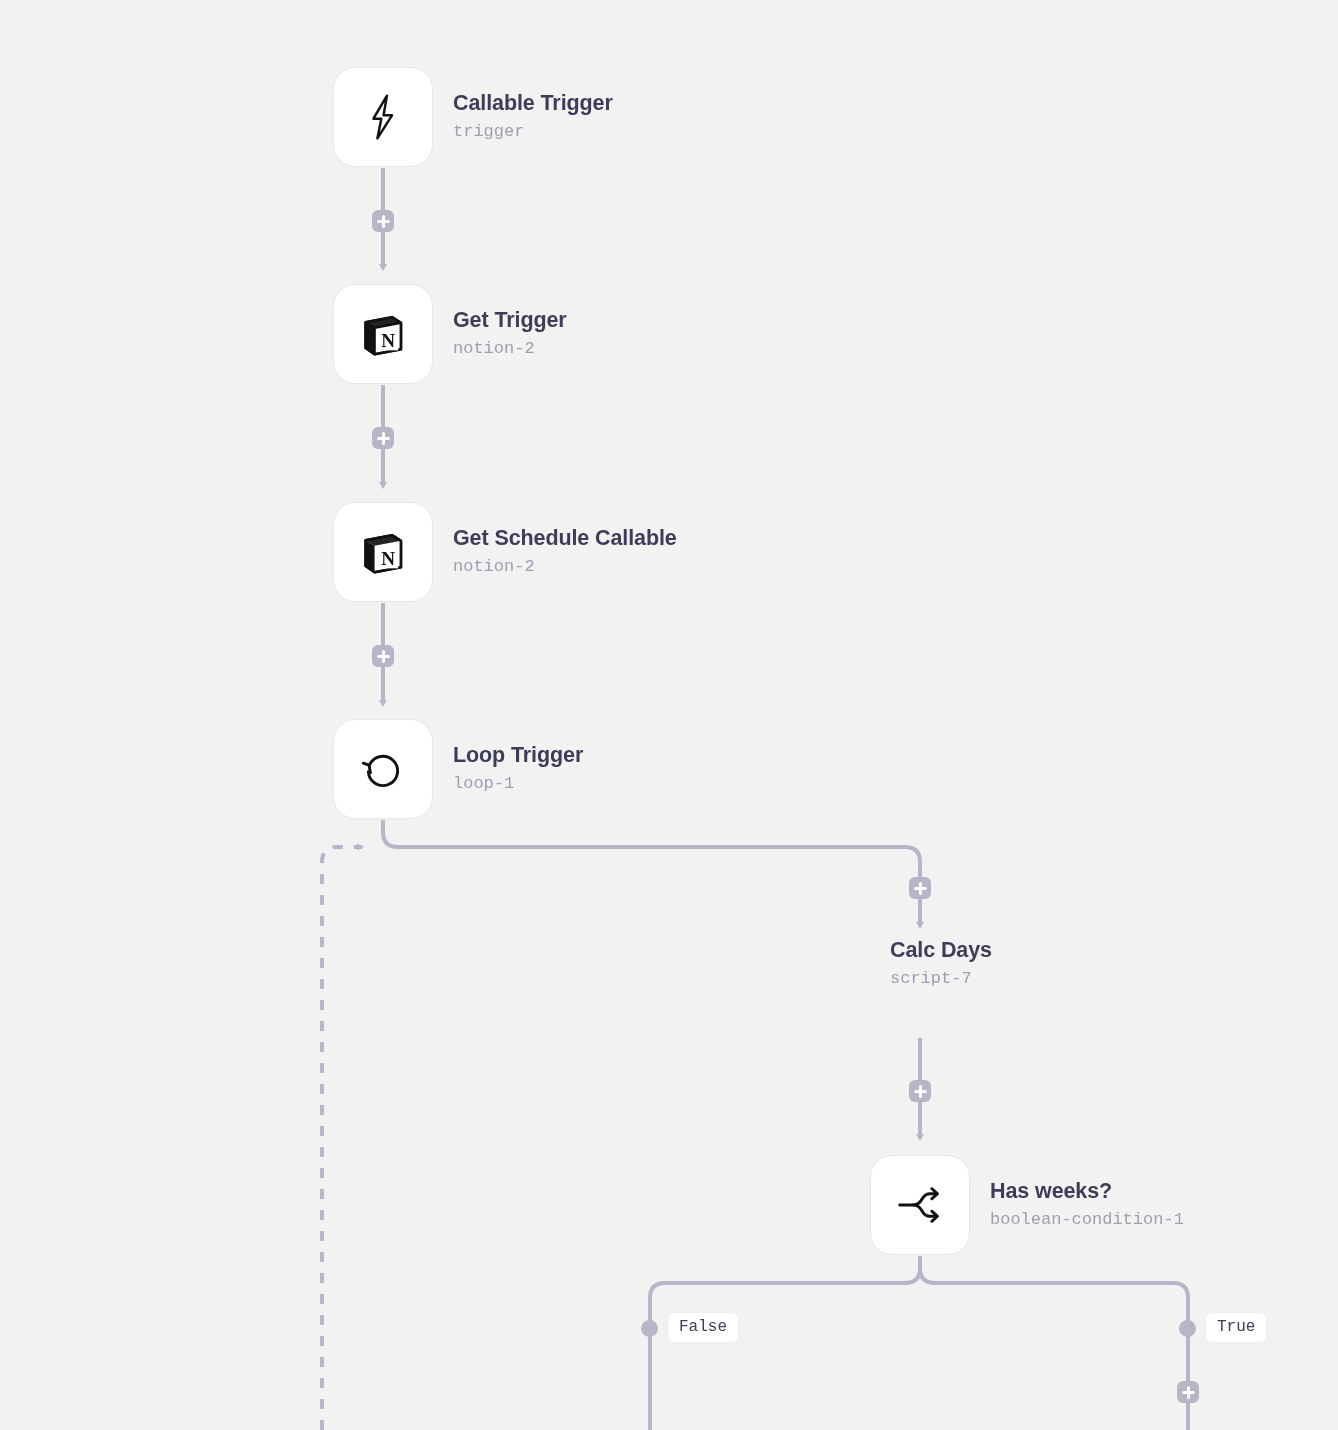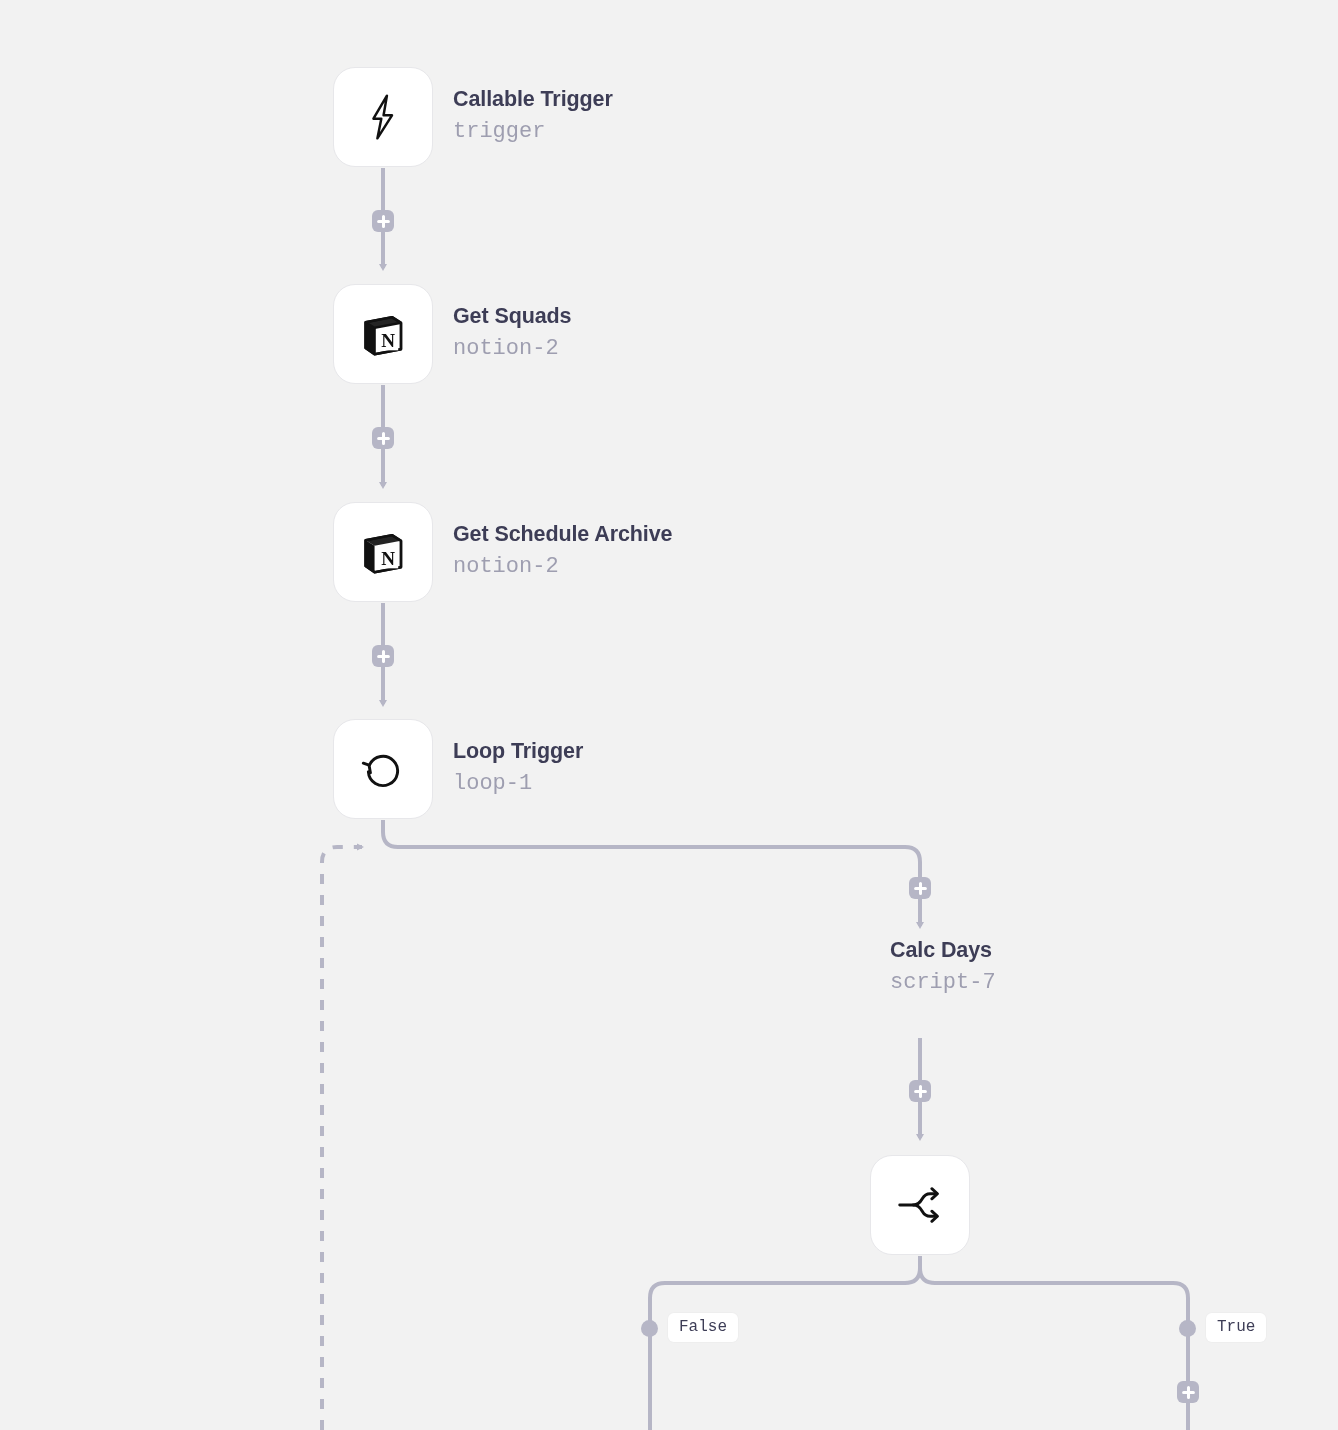--- a/index.html
+++ b/index.html
@@ -50,21 +50,21 @@
   .node-title {
     font-family: "Liberation Sans", sans-serif;
     font-size: 21.5px;
     font-weight: 700;
     color: #3d3d56;
     letter-spacing: -0.1px;
     line-height: 1.3;
   }
   .node-subtitle {
     font-family: "Liberation Mono", monospace;
-    font-size: 22px;
+    font-size: 17px;
     font-weight: 400;
     color: #9e9eb0;
     line-height: 1.45;
     margin-top: 2px;
   }
   .plus-btn {
     position: absolute;
     width: 22px;
     height: 22px;
     border-radius: 6px;
@@ -164,38 +164,38 @@
         <path d="M8.5 13.5 L16.5 18.5 L40 14" fill="none" stroke="#111111" stroke-width="2.2" stroke-linejoin="round"></path>
         <path d="M16.5 18.5 L16.5 42" fill="none" stroke="#111111" stroke-width="2.2"></path>
         <path d="M8.5 13.5 L16.5 18.5 L16.5 42 L8.5 36.5 Z" fill="#111111"></path>
         <path d="M32 9 L40 14 L16.5 18.5 L8.5 13.5 Z" fill="#111111" opacity="0.92"></path>
         <path d="M8.5 13.5 L32 9 L40 14 L40 37.5 L16.5 42 L8.5 36.5 Z" fill="none" stroke="#111111" stroke-width="2.2" stroke-linejoin="round"></path>
         <rect x="19.5" y="21.5" width="18" height="17" fill="#ffffff"></rect>
         <text x="28.5" y="35.2" font-family="'Liberation Serif', serif" font-size="17" font-weight="700" fill="#111111" text-anchor="middle">N</text>
       </svg>
     </div>
     <div class="node-text">
-      <div class="node-title">Get Squads</div>
+      <div class="node-title">Get Trigger</div>
       <div class="node-subtitle">notion-2</div>
     </div>
   </div>
 
   <div class="node" style="left:333px; top:502px;">
     <div class="node-card">
       <svg class="node-icon" viewBox="0 0 48 48">
         <path d="M8.5 13.5 L32 9 L40 14 L40 37.5 L16.5 42 L8.5 36.5 Z" fill="#ffffff" stroke="#111111" stroke-width="2.2" stroke-linejoin="round"></path>
         <path d="M8.5 13.5 L16.5 18.5 L16.5 42 L8.5 36.5 Z" fill="#111111"></path>
         <path d="M32 9 L40 14 L16.5 18.5 L8.5 13.5 Z" fill="#111111" opacity="0.92"></path>
         <path d="M8.5 13.5 L32 9 L40 14 L40 37.5 L16.5 42 L8.5 36.5 Z" fill="none" stroke="#111111" stroke-width="2.2" stroke-linejoin="round"></path>
         <rect x="19.5" y="21.5" width="18" height="17" fill="#ffffff"></rect>
         <text x="28.5" y="35.2" font-family="'Liberation Serif', serif" font-size="17" font-weight="700" fill="#111111" text-anchor="middle">N</text>
       </svg>
     </div>
     <div class="node-text">
-      <div class="node-title">Get Schedule Archive</div>
+      <div class="node-title">Get Schedule Callable</div>
       <div class="node-subtitle">notion-2</div>
     </div>
   </div>
 
   <div class="node" style="left:333px; top:719px;">
     <div class="node-card">
       <svg class="node-icon" viewBox="0 0 48 48">
         <path d="M12.2 20.2 A13 13 0 1 1 11 26.5" fill="none" stroke="#111111" stroke-width="2.6" stroke-linecap="round"></path>
         <path d="M6.5 18.8 L11.6 20.6 L12.8 27.4" fill="none" stroke="#111111" stroke-width="2.6" stroke-linecap="round" stroke-linejoin="round"></path>
       </svg>
@@ -215,20 +215,24 @@
 
   <div class="node" style="left:870px; top:1155px;">
     <div class="node-card">
       <svg class="node-icon" viewBox="0 0 48 48">
         <path d="M6 24 L18 24 Q23 24 26 18.5 Q28.5 14 33 14 L39 14" fill="none" stroke="#111111" stroke-width="2.6" stroke-linecap="round" stroke-linejoin="round"></path>
         <path d="M18 24 Q23 24 26 29.5 Q28.5 34 33 34 L39 34" fill="none" stroke="#111111" stroke-width="2.6" stroke-linecap="round" stroke-linejoin="round"></path>
         <path d="M34.5 9.5 L39.5 14 L34.5 18.5" fill="none" stroke="#111111" stroke-width="2.6" stroke-linecap="round" stroke-linejoin="round"></path>
         <path d="M34.5 29.5 L39.5 34 L34.5 38.5" fill="none" stroke="#111111" stroke-width="2.6" stroke-linecap="round" stroke-linejoin="round"></path>
       </svg>
     </div>
+    <div class="node-text">
+      <div class="node-title">Has weeks?</div>
+      <div class="node-subtitle">boolean-condition-1</div>
+    </div>
   </div>
 
   <div class="plus-btn" style="left:372px; top:210px;">
     <svg width="13" height="13" viewBox="0 0 13 13">
       <path d="M6.5 1.6 L6.5 11.4 M1.6 6.5 L11.4 6.5" stroke="#ffffff" stroke-width="3" stroke-linecap="round"></path>
     </svg>
   </div>
   <div class="plus-btn" style="left:372px; top:427px;">
     <svg width="13" height="13" viewBox="0 0 13 13">
       <path d="M6.5 1.6 L6.5 11.4 M1.6 6.5 L11.4 6.5" stroke="#ffffff" stroke-width="3" stroke-linecap="round"></path>

